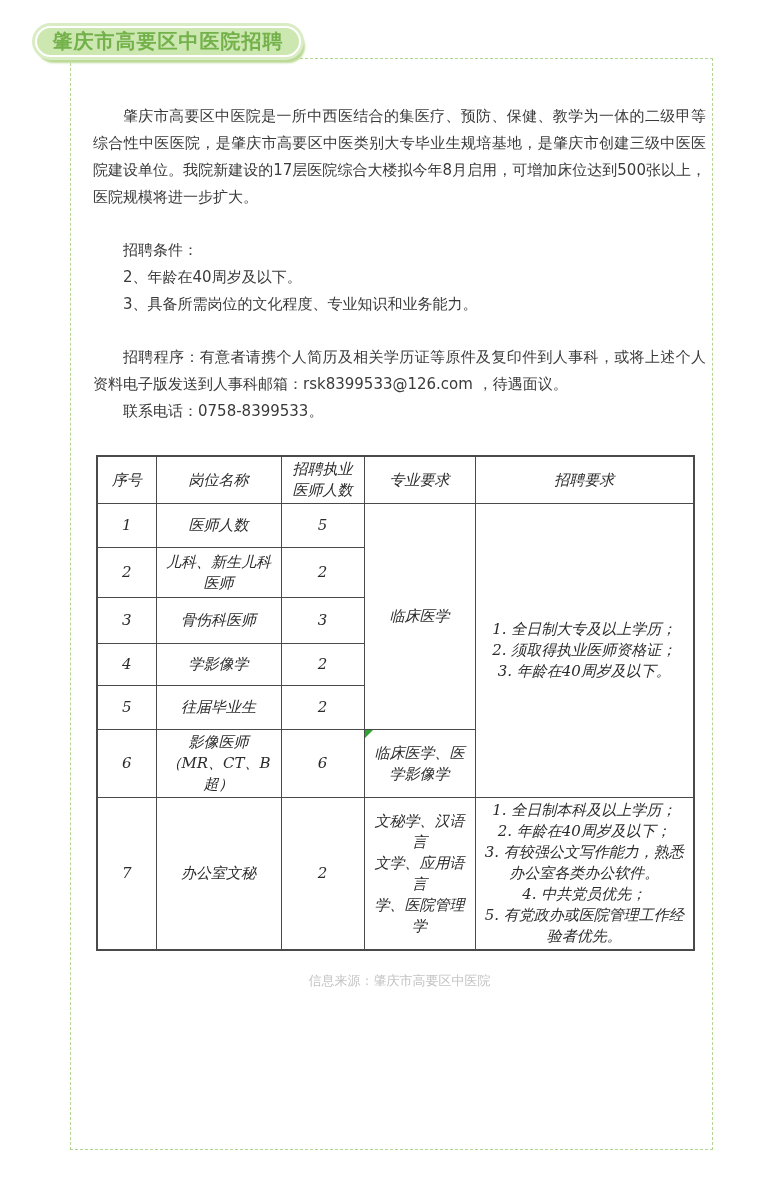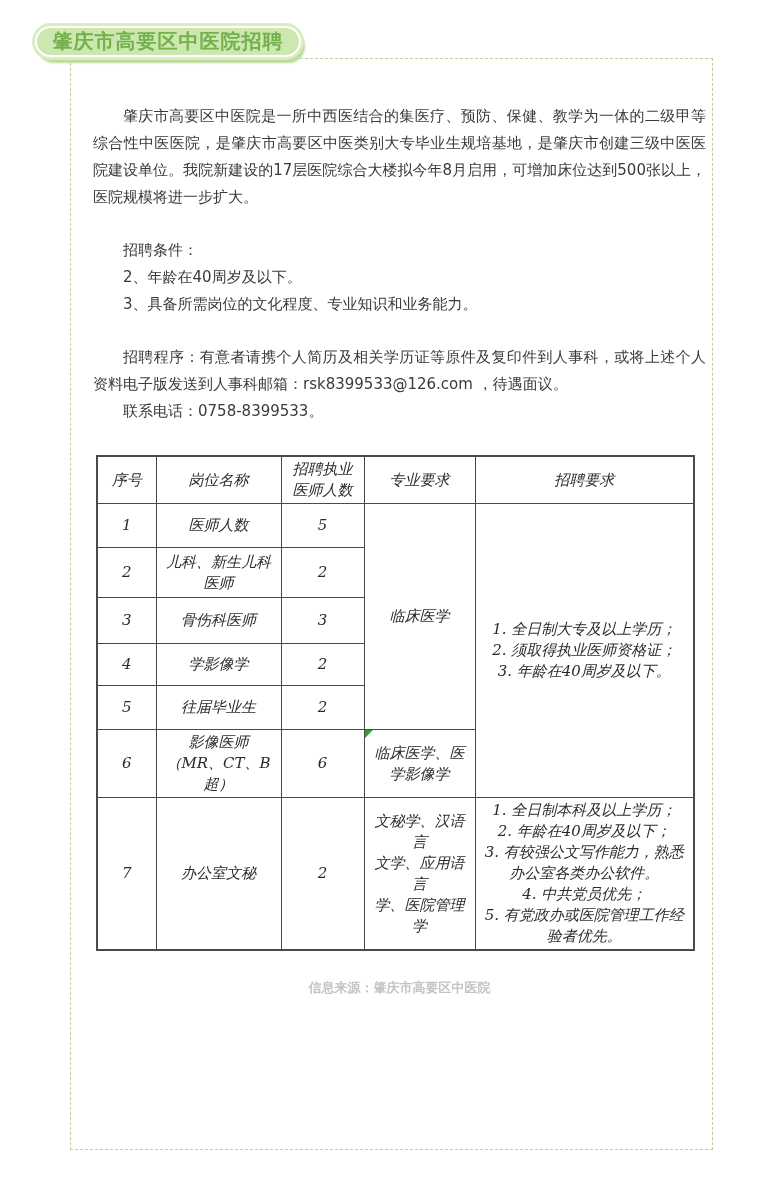--- a/index.html
+++ b/index.html
@@ -49,22 +49,22 @@
   tr.rh-head{height:40px} tr.rh1{height:44px} tr.rh2{height:50px}
   tr.rh3{height:46px} tr.rh4{height:42px} tr.rh5{height:44px}
   tr.rh6{height:46px} tr.rh7{height:145px}
   td.rel { position:relative; }
   .corner-mark {
     position:absolute; left:0; top:0; width:0; height:0;
     border-top:8px solid #2ea52e; border-right:8px solid transparent;
   }
   
   .footer {
-    margin-top:28px; text-align:center; font-size:13px;
-    font-weight:bold; color:#c4c4c4; text-indent:0;
+    margin-top:21px; text-align:center; font-size:13px;
+    font-weight:normal; color:#c4c4c4; text-indent:0;
   }
 </style>
 </head>
 <body>
 
 <div class="page">
 
   <div class="title-pill">
     <span>肇庆市高要区中医院招聘</span>
   </div>

